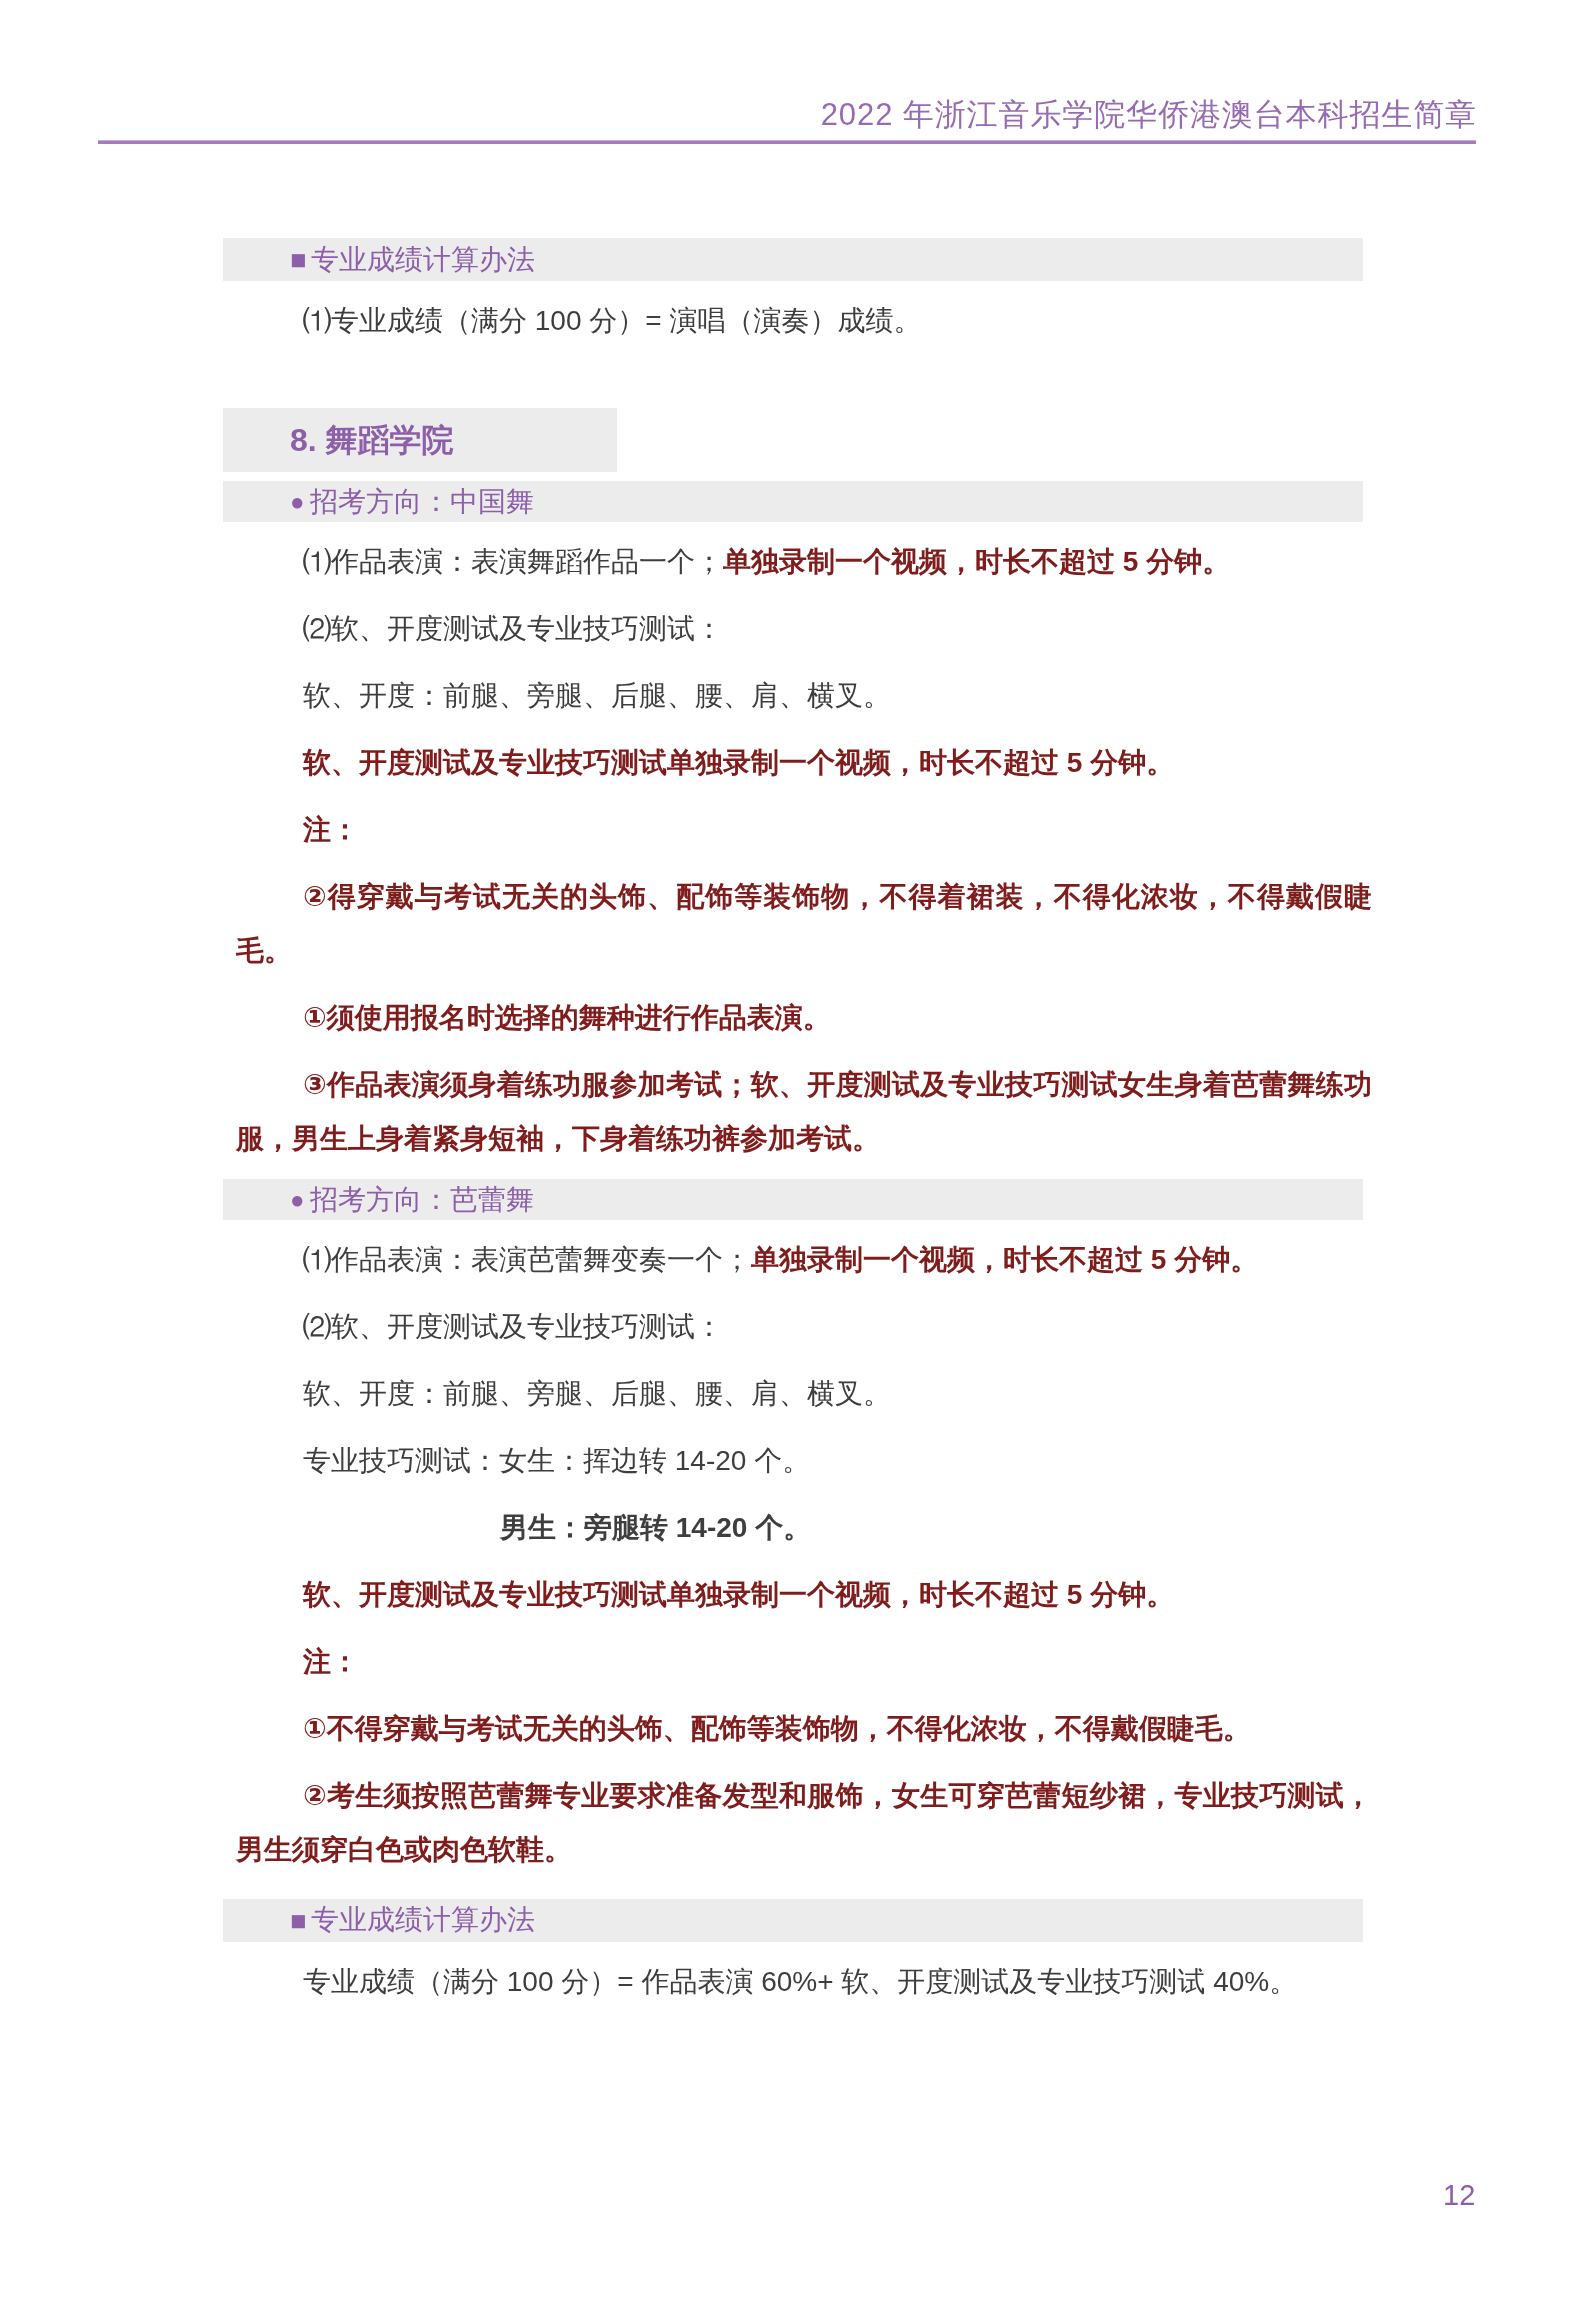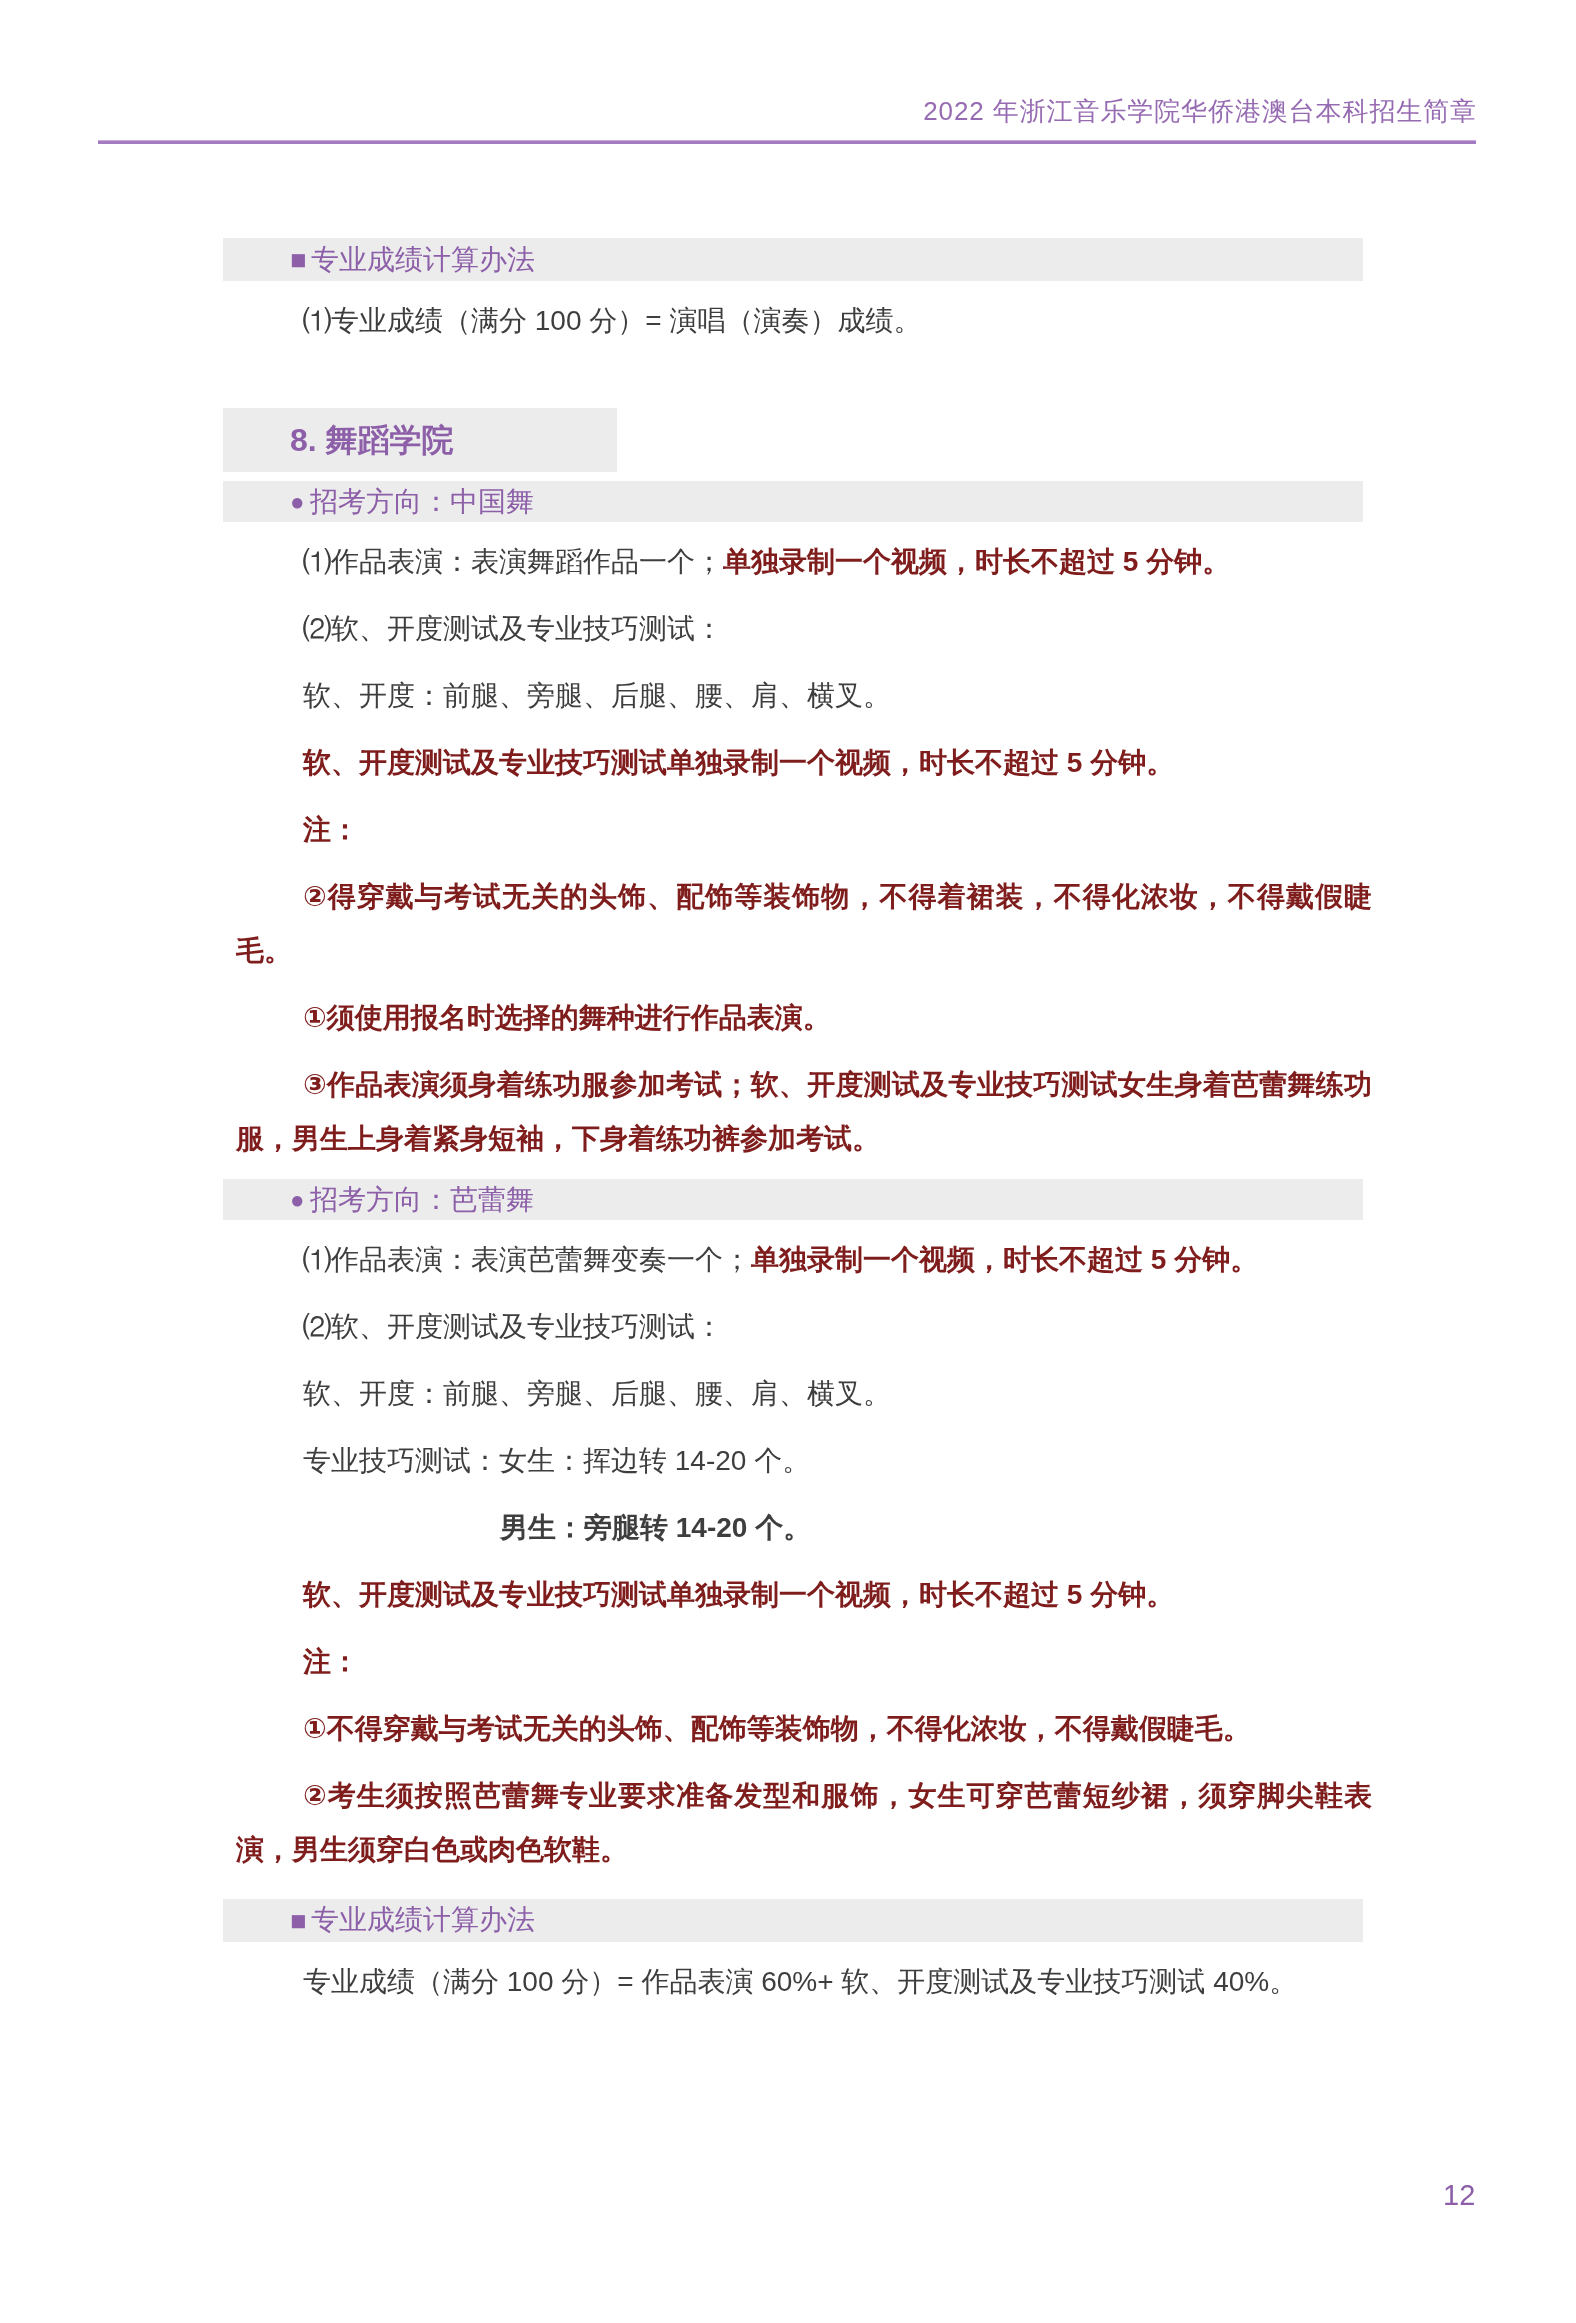--- a/index.html
+++ b/index.html
@@ -9,21 +9,21 @@
     height:2324px;
     background:#ffffff;
     font-family:"Liberation Sans","DejaVu Sans",sans-serif;
     overflow:hidden;
   }
   
   .header-title{
     position:absolute;
     top:94px;
     right:100px;
-    font-size:26px;
+    font-size:31px;
     letter-spacing:0.9px;
     color:#976BB2;
     white-space:nowrap;
   }
   .header-rule{
     position:absolute;
     top:140px;
     left:98px;
     width:1378px;
     height:2.8px;
@@ -130,21 +130,21 @@
         <span>招考方向：芭蕾舞</span>
       </div>
       <p class="indent"><span class="seg">⑴作品表演：表演芭蕾舞变奏一个；</span><span class="seg-b">单独录制一个视频，时长不超过 5 分钟。</span></p>
       <p class="indent"><span class="seg">⑵软、开度测试及专业技巧测试：</span></p>
       <p class="indent"><span class="seg">软、开度：前腿、旁腿、后腿、腰、肩、横叉。</span></p>
       <p class="indent"><span class="seg">专业技巧测试：女生：挥边转 14-20 个。</span></p>
       <p class=" hang"><span class="seg">男生：旁腿转 14-20 个。</span></p>
       <p class="indent"><span class="seg-b">软、开度测试及专业技巧测试单独录制一个视频，时长不超过 5 分钟。</span></p>
       <p class="indent"><span class="seg-b">注：</span></p>
       <p class="indent"><span class="seg-b">①不得穿戴与考试无关的头饰、配饰等装饰物，不得化浓妆，不得戴假睫毛。</span></p>
-      <p class="indent"><span class="seg-b">②考生须按照芭蕾舞专业要求准备发型和服饰，女生可穿芭蕾短纱裙，须穿脚尖鞋表演，男生须穿白色或肉色软鞋。</span></p>
+      <p class="indent"><span class="seg-b">②考生须按照芭蕾舞专业要求准备发型和服饰，女生可穿芭蕾短纱裙，专业技巧测试，男生须穿白色或肉色软鞋。</span></p>
       <div class="bar b-heading">
         <span class="marker marker-square">■</span>
         <span>专业成绩计算办法</span>
       </div>
       <p class="indent"><span class="seg">专业成绩（满分 100 分）= 作品表演 60%+ 软、开度测试及专业技巧测试 40%。</span></p>
     </main>
 
   <div class="page-number">12</div>
 
 </div>

